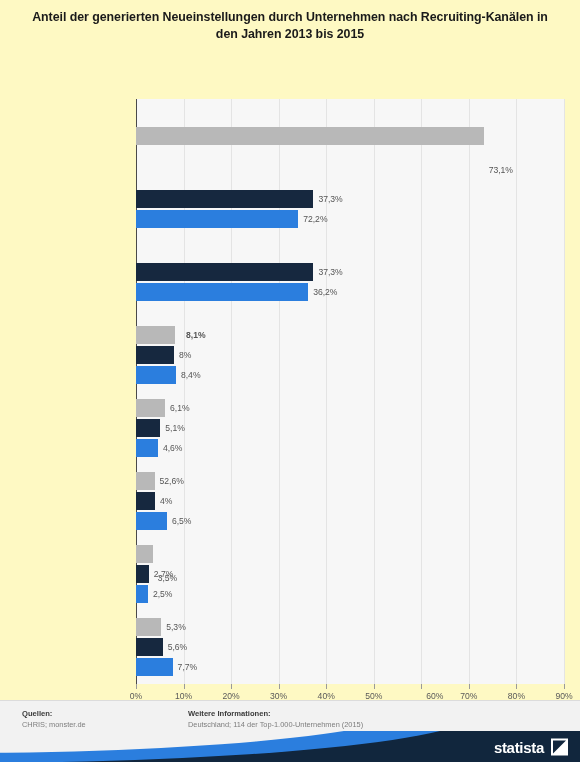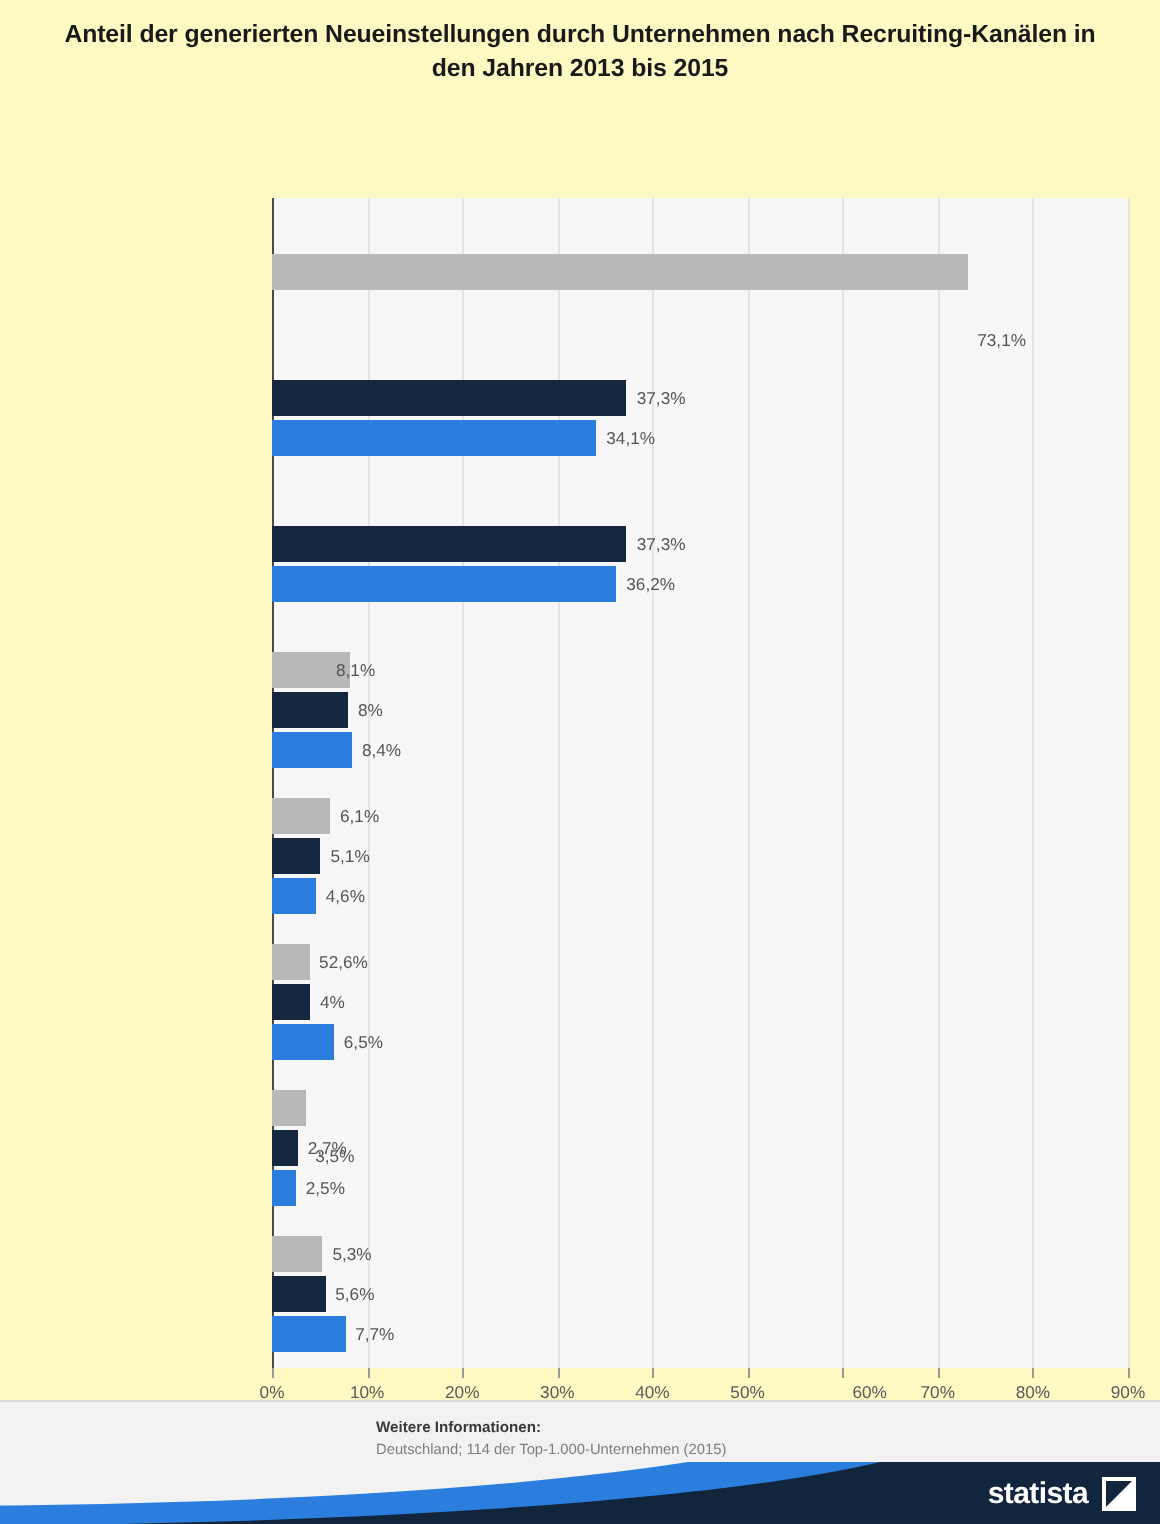--- a/index.html
+++ b/index.html
@@ -218,29 +218,29 @@
         <div class="gridline" style="left: 564px; top: 52px;"></div>
       </div>
     <div id="bars-layer">
         <div class="cat-row" style="top: 52px; height: 73.125px;"></div>
         <div class="bar y2015" style="left: 136px; top: 79.5625px; width: 347.631px; position: absolute;"></div>
         <div class="bar-val" style="position: absolute; left: 483.631px; top: 88.5625px; transform: translateY(-50%); margin-top: 34px;">73,1%</div>
         <div class="cat-row" style="top: 125.125px; height: 73.125px;"></div>
         <div class="bar y2014" style="left: 136px; top: 142.688px; width: 177.382px; position: absolute;"></div>
         <div class="bar-val" style="position: absolute; left: 313.382px; top: 151.688px; transform: translateY(-50%);">37,3%</div>
         <div class="bar y2013" style="left: 136px; top: 162.688px; width: 162.164px; position: absolute;"></div>
-        <div class="bar-val" style="position: absolute; left: 298.164px; top: 171.688px; transform: translateY(-50%);">34,1%</div>
+        <div class="bar-val" style="position: absolute; left: 298.164px; top: 171.688px; transform: translateY(-50%);">72,2%</div>
         <div class="cat-row" style="top: 198.25px; height: 73.125px;"></div>
         <div class="bar y2014" style="left: 136px; top: 215.812px; width: 177.382px; position: absolute;"></div>
         <div class="bar-val" style="position: absolute; left: 313.382px; top: 224.812px; transform: translateY(-50%);">37,3%</div>
         <div class="bar y2013" style="left: 136px; top: 235.812px; width: 172.151px; position: absolute;"></div>
         <div class="bar-val" style="position: absolute; left: 308.151px; top: 244.812px; transform: translateY(-50%);">36,2%</div>
         <div class="cat-row" style="top: 271.375px; height: 73.125px;"></div>
         <div class="bar y2015" style="left: 136px; top: 278.938px; width: 38.52px; position: absolute;"></div>
-        <div class="bar-val" style="position: absolute; left: 163px; top: 287.938px; transform: translateY(-50%);">8,1%</div>
+        <div class="bar-val" style="position: absolute; left: 181px; top: 287.938px; transform: translateY(-50%); font-weight: bold;">8,1%</div>
         <div class="bar y2014" style="left: 136px; top: 298.938px; width: 38.0444px; position: absolute;"></div>
         <div class="bar-val" style="position: absolute; left: 174.044px; top: 307.938px; transform: translateY(-50%);">8%</div>
         <div class="bar y2013" style="left: 136px; top: 318.938px; width: 39.9467px; position: absolute;"></div>
         <div class="bar-val" style="position: absolute; left: 175.947px; top: 327.938px; transform: translateY(-50%);">8,4%</div>
         <div class="cat-row" style="top: 344.5px; height: 73.125px;"></div>
         <div class="bar y2015" style="left: 136px; top: 352.062px; width: 29.0089px; position: absolute;"></div>
         <div class="bar-val" style="position: absolute; left: 165.009px; top: 361.062px; transform: translateY(-50%);">6,1%</div>
         <div class="bar y2014" style="left: 136px; top: 372.062px; width: 24.2533px; position: absolute;"></div>
         <div class="bar-val" style="position: absolute; left: 160.253px; top: 381.062px; transform: translateY(-50%);">5,1%</div>
         <div class="bar y2013" style="left: 136px; top: 392.062px; width: 21.8756px; position: absolute;"></div>
@@ -301,20 +301,25 @@
         </div>
         <div class="legend-item">
           <span class="legend-swatch y2015"></span>
           <span class="legend-label">2015</span>
         </div>
       </div>
   </div>
 
   <div class="footer">
     <div class="sep"></div>
+    <div class="foot-col left">
+      <div class="foot-head">Quellen:</div>
+      <div class="foot-line">CHRIS; monster.de</div>
+      <div class="foot-line">© Statista 2016</div>
+    </div>
     <div class="foot-col right">
       <div class="foot-head">Weitere Informationen:</div>
       <div class="foot-line">Deutschland; 114 der Top-1.000-Unternehmen (2015)</div>
     </div>
     <div class="logo-band">
       <div class="logo-wave"></div>
       <div class="logo-wave2"></div>
       <div class="logo-text">statista</div>
       <div class="logo-mark"></div>
     </div>

